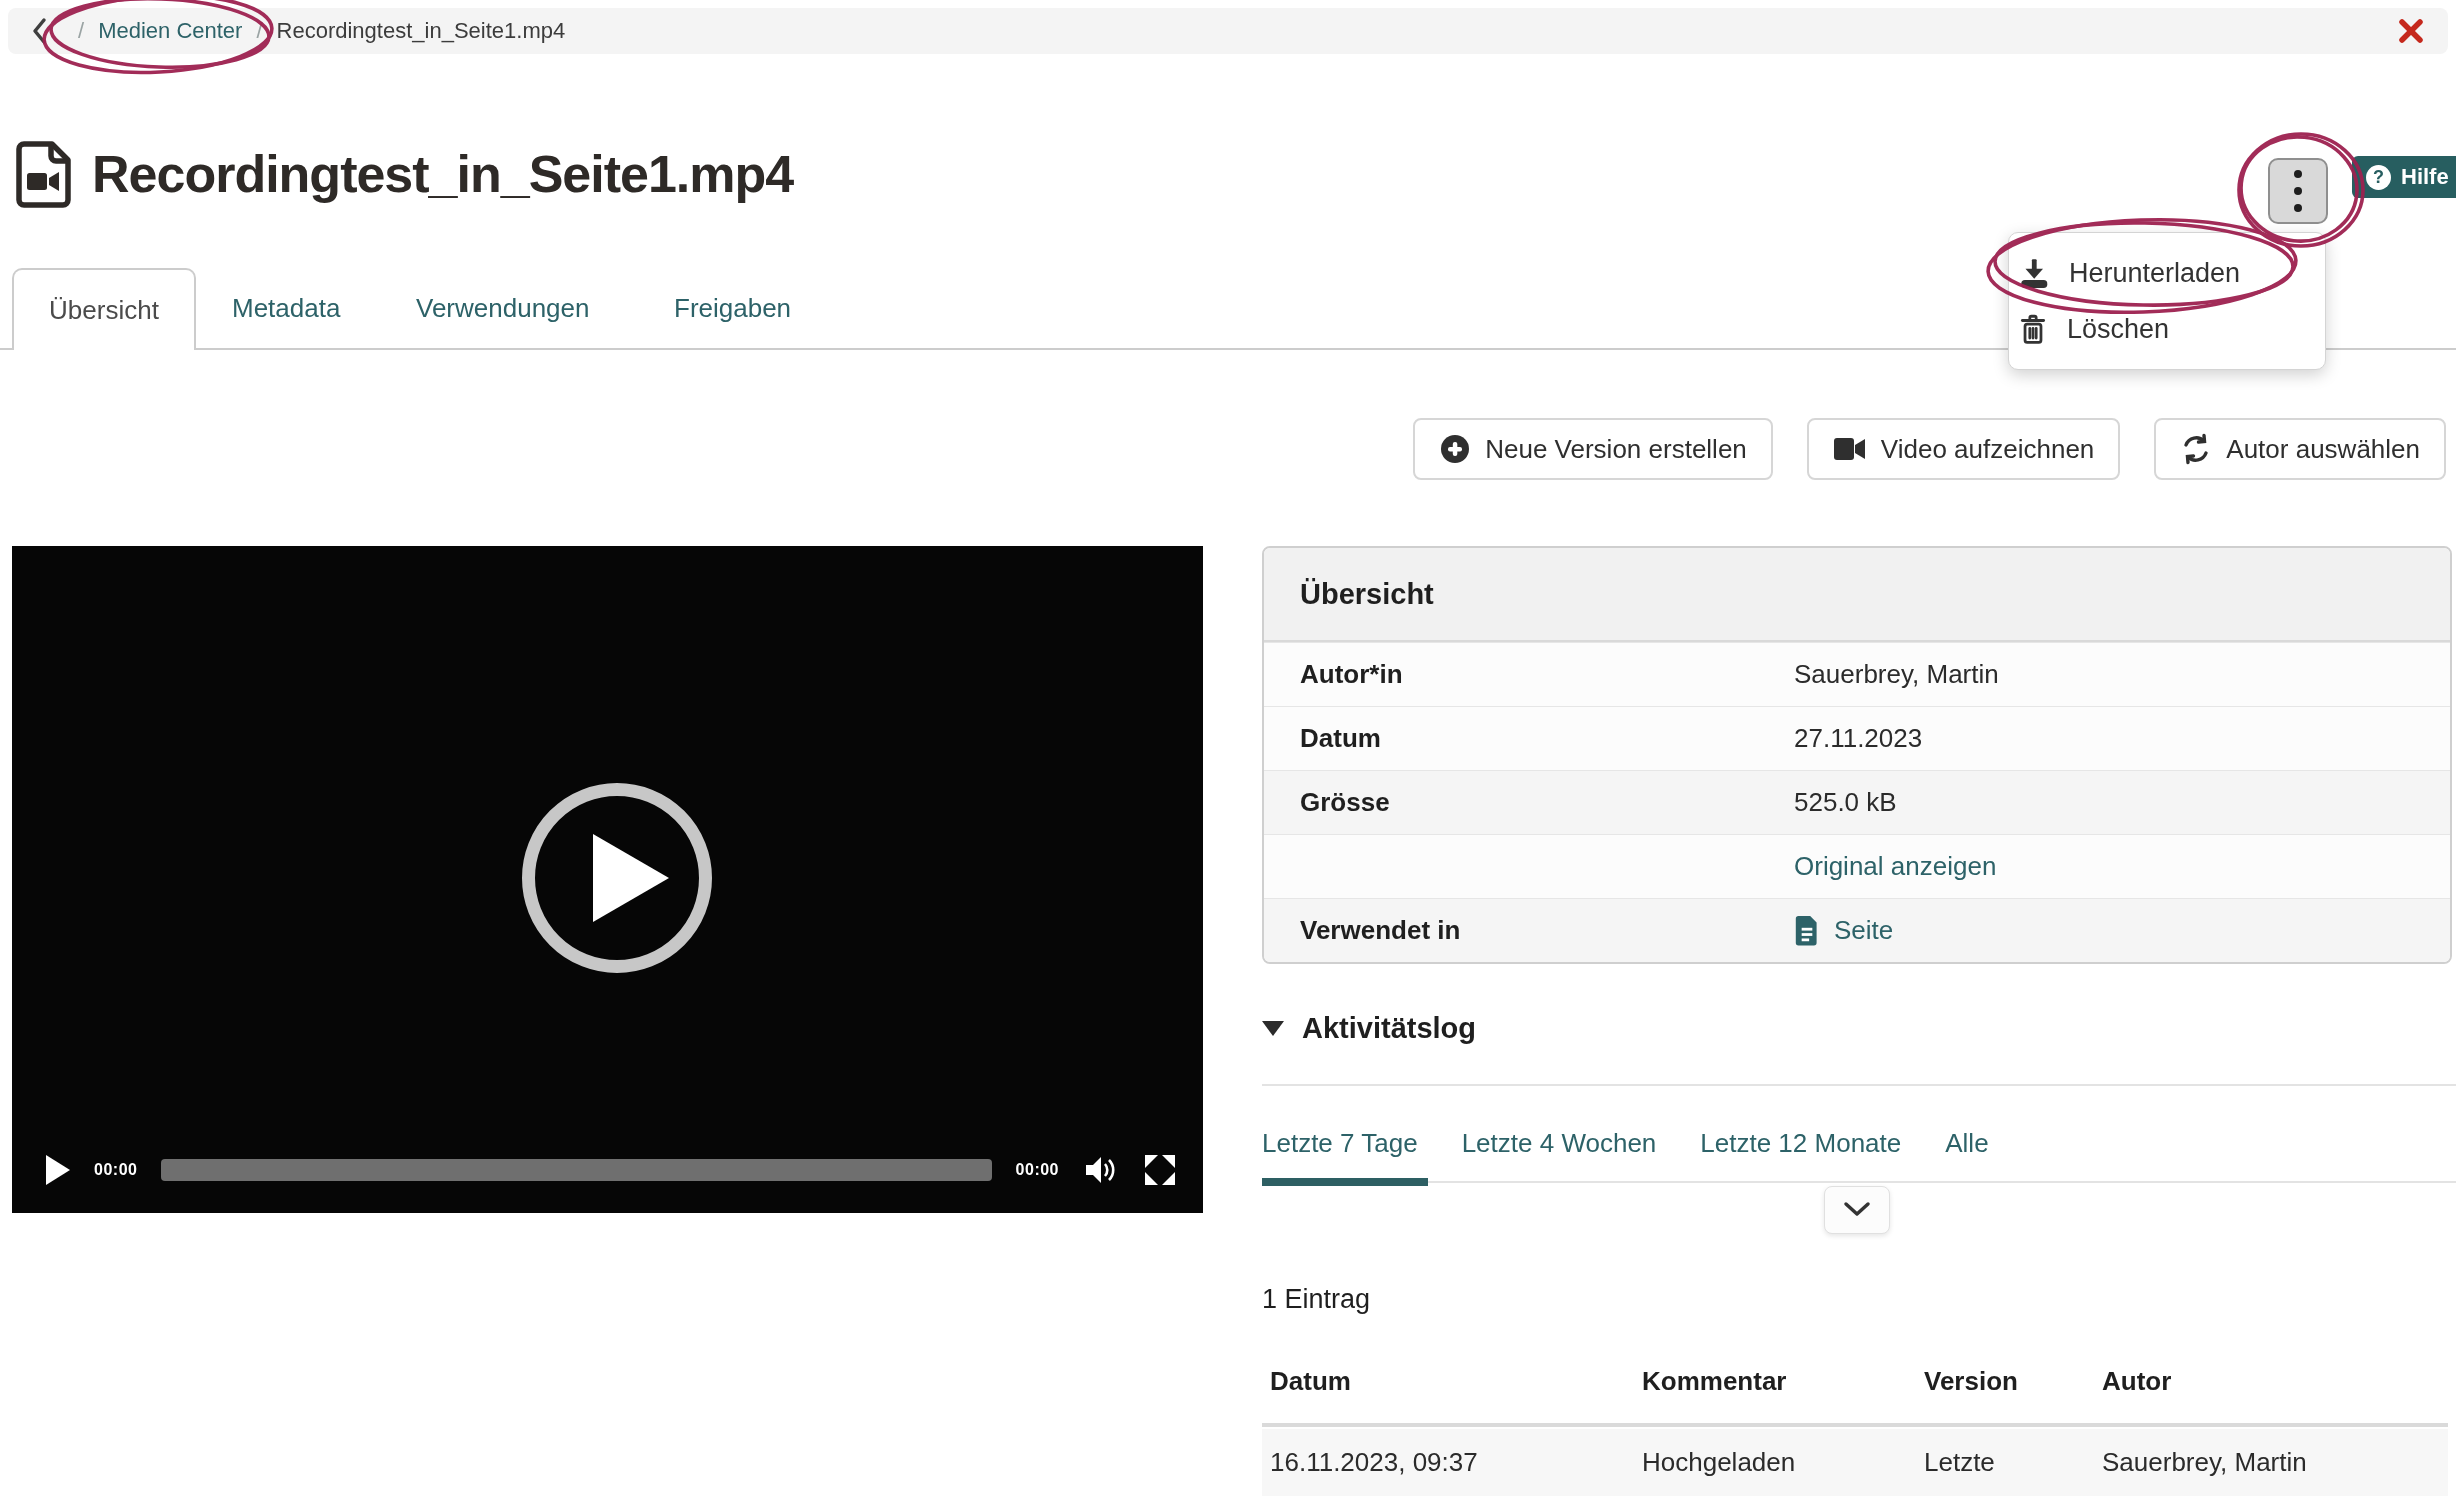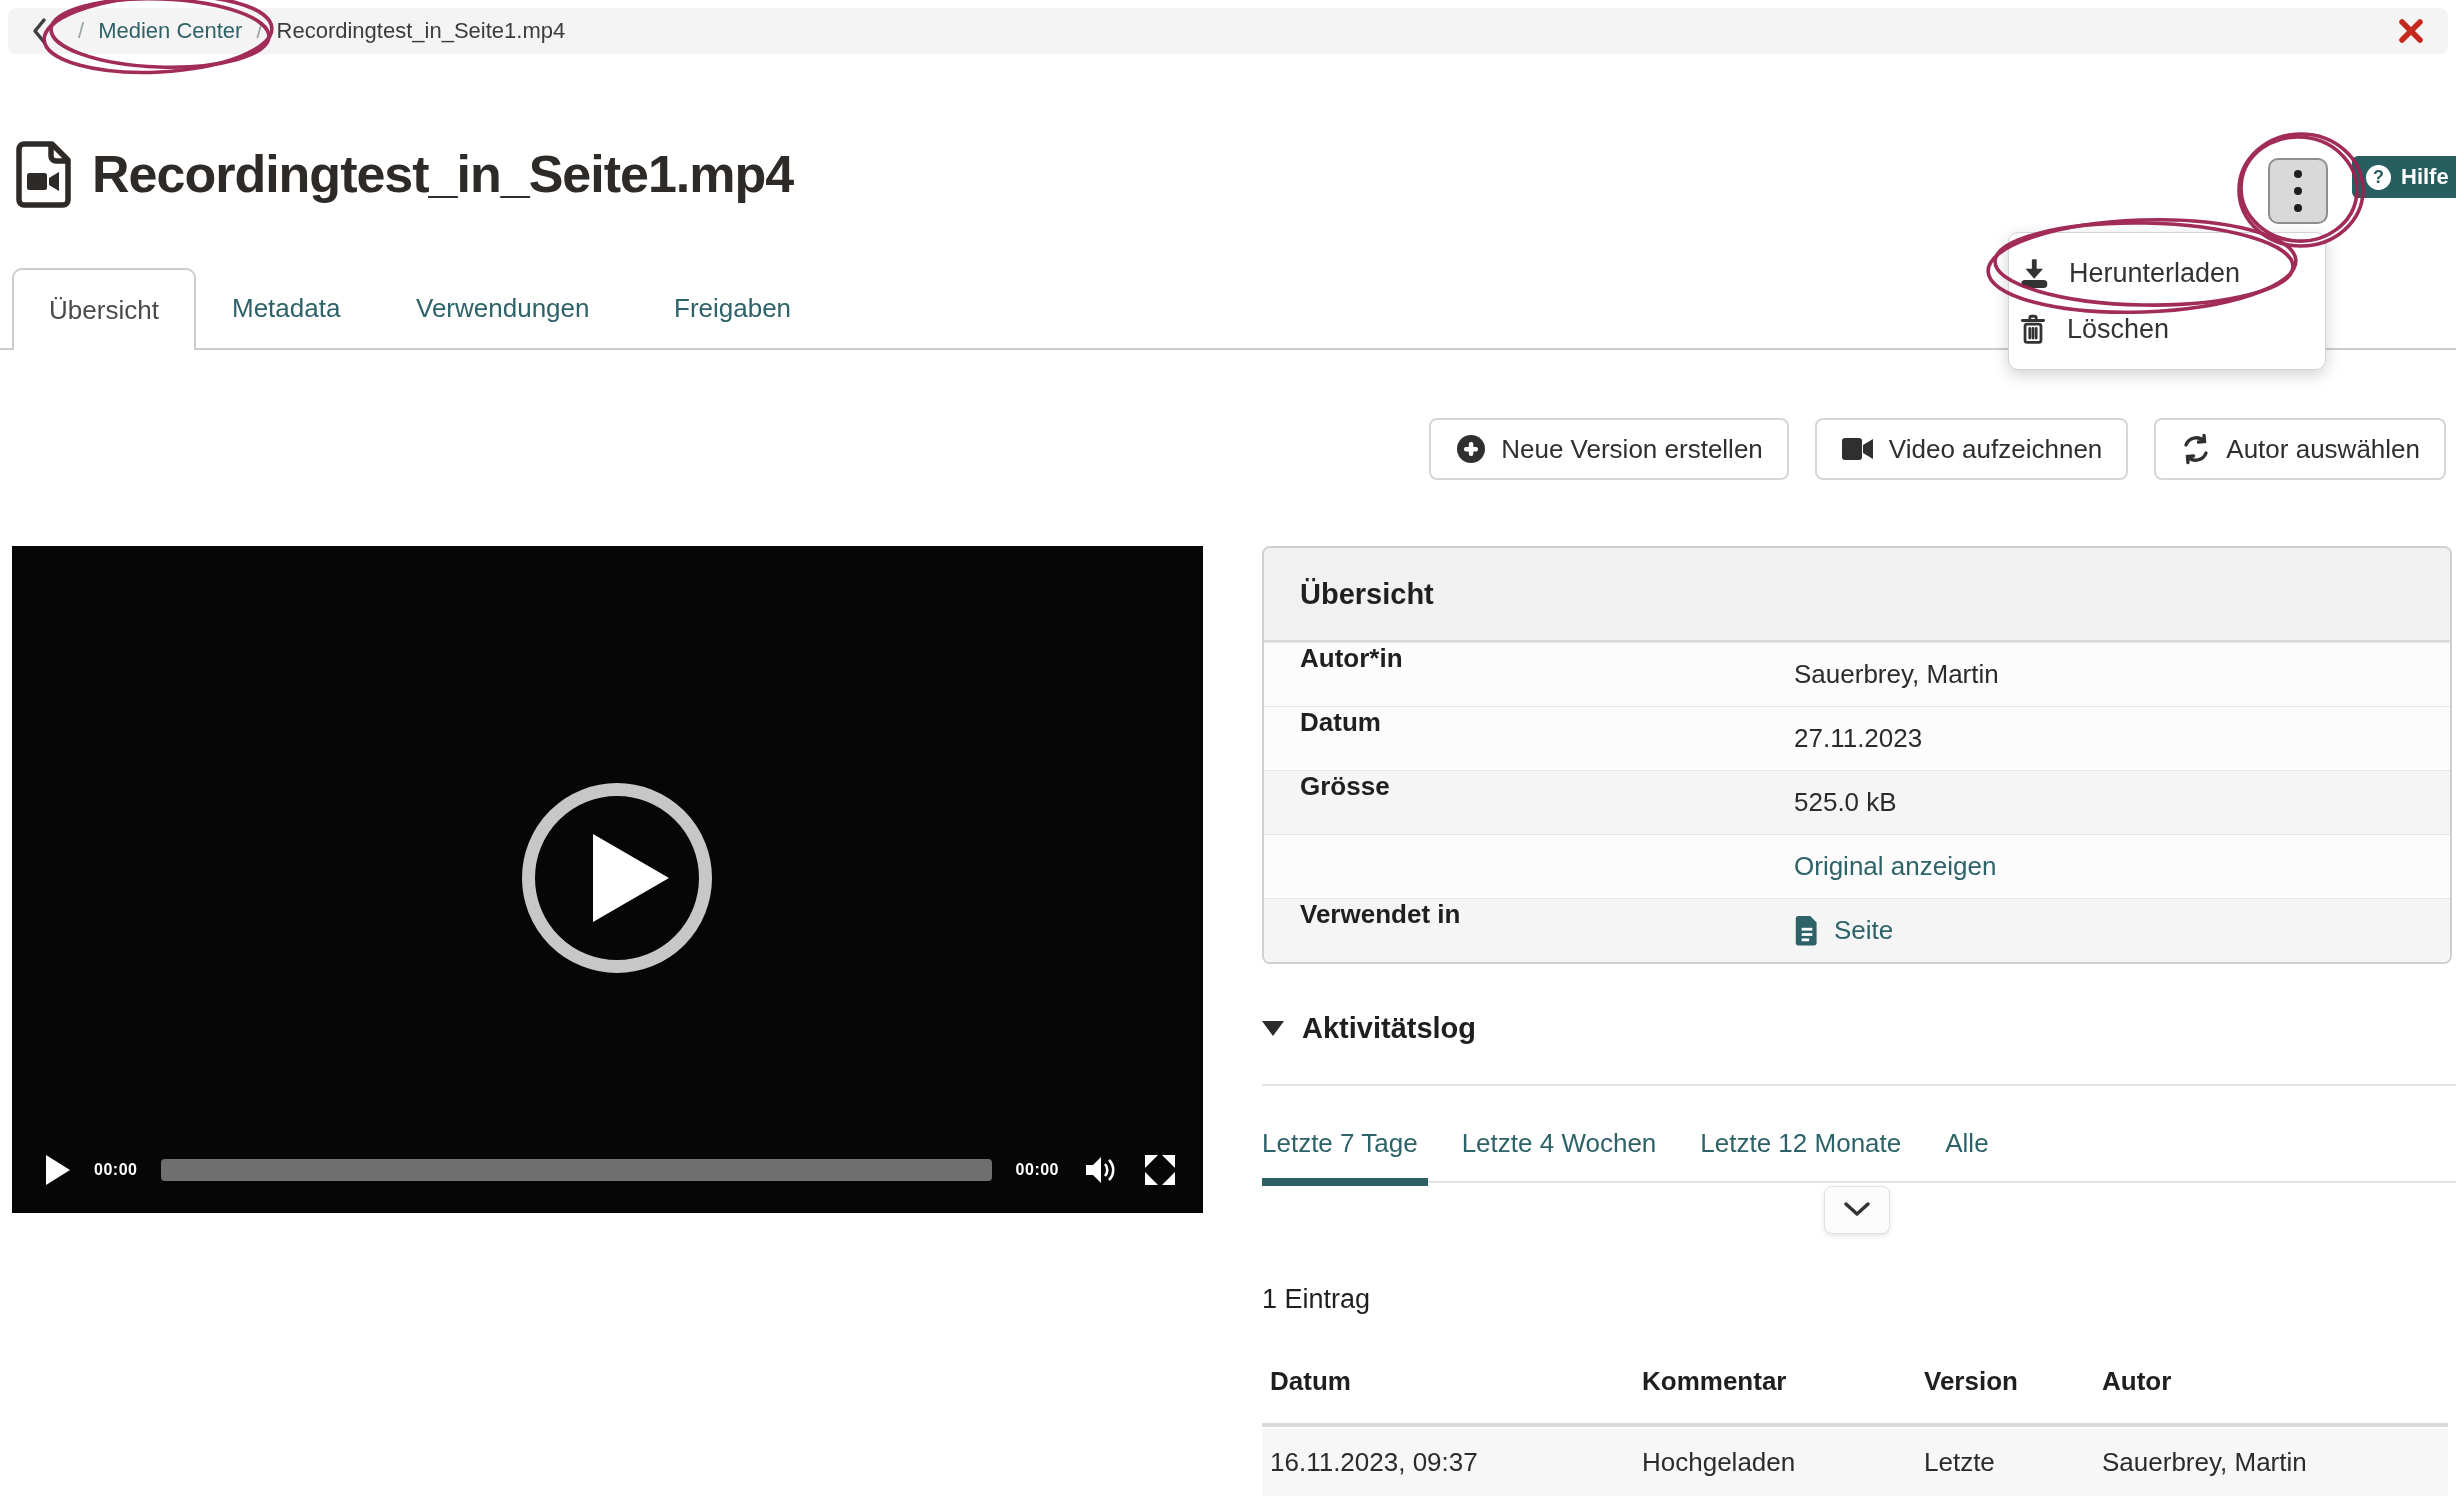--- a/index.html
+++ b/index.html
@@ -59,21 +59,21 @@
   
   .tabs-line{position:absolute;left:0;top:348px;width:2456px;height:2px;background:var(--border);}
   .tab{position:absolute;top:268px;height:80px;display:flex;align-items:center;font-size:26px;color:var(--teal);cursor:pointer;}
   .tab-active{
     position:absolute;left:12px;top:268px;width:184px;height:82px;background:#fff;
     border:2px solid var(--border);border-bottom:none;border-radius:10px 10px 0 0;
     display:flex;align-items:center;justify-content:center;font-size:26px;color:#4b4b4b;
     z-index:2;box-sizing:border-box;cursor:pointer;
   }
   
-  .actions{position:absolute;right:10px;top:418px;display:flex;gap:26px;}
+  .actions{position:absolute;right:10px;top:418px;display:flex;gap:34px;}
   .action-btn{
     height:62px;background:#fff;border:2px solid #d6d6d6;border-radius:8px;
     display:flex;align-items:center;gap:14px;padding:0 24px;font-size:26px;color:#2f2f2f;
     box-sizing:border-box;cursor:pointer;
   }
   
   .video{position:absolute;left:12px;top:546px;width:1191px;height:667px;background:#060606;}
   .big-play{
     position:absolute;left:510px;top:237px;width:164px;height:164px;
     border:13px solid #c7c7c7;border-radius:50%;cursor:pointer;
@@ -88,21 +88,21 @@
   .ctrl-icon{display:flex;align-items:center;cursor:pointer;}
   
   .overview-card{
     position:absolute;left:1262px;top:546px;width:1190px;background:#fff;
     border:2px solid #cfcfcf;border-radius:8px;overflow:hidden;box-sizing:border-box;
   }
   .card-header{
     height:94px;background:#f1f1f1;display:flex;align-items:center;padding-left:36px;
     font-size:29px;font-weight:bold;color:#1f1f1f;border-bottom:2px solid #d9d9d9;box-sizing:border-box;
   }
-  .info-row{display:flex;height:63px;border-top:1px solid var(--border-light);font-size:26px;background:#fcfcfc;}
+  .info-row{display:flex;align-items:center;height:63px;border-top:1px solid var(--border-light);font-size:26px;background:#fcfcfc;}
   .info-row.shaded{background:#f5f5f5;}
   .info-row:first-of-type{border-top:none;}
   .info-label{width:530px;padding-left:36px;font-weight:bold;color:#1f1f1f;box-sizing:border-box;flex-shrink:0;}
   .info-value{color:#2b2b2b;display:flex;align-items:center;gap:14px;}
   .info-value.link{color:var(--teal);cursor:pointer;}
   
   .activity-heading{position:absolute;left:1262px;top:1012px;display:flex;align-items:center;gap:18px;cursor:pointer;}
   .caret-down{width:0;height:0;border-left:11px solid transparent;border-right:11px solid transparent;border-top:15px solid #2b2b2b;}
   .activity-title{font-size:29px;font-weight:bold;color:#1f1f1f;}
   .activity-divider{position:absolute;left:1262px;top:1084px;width:1194px;height:2px;background:#e3e3e3;}

